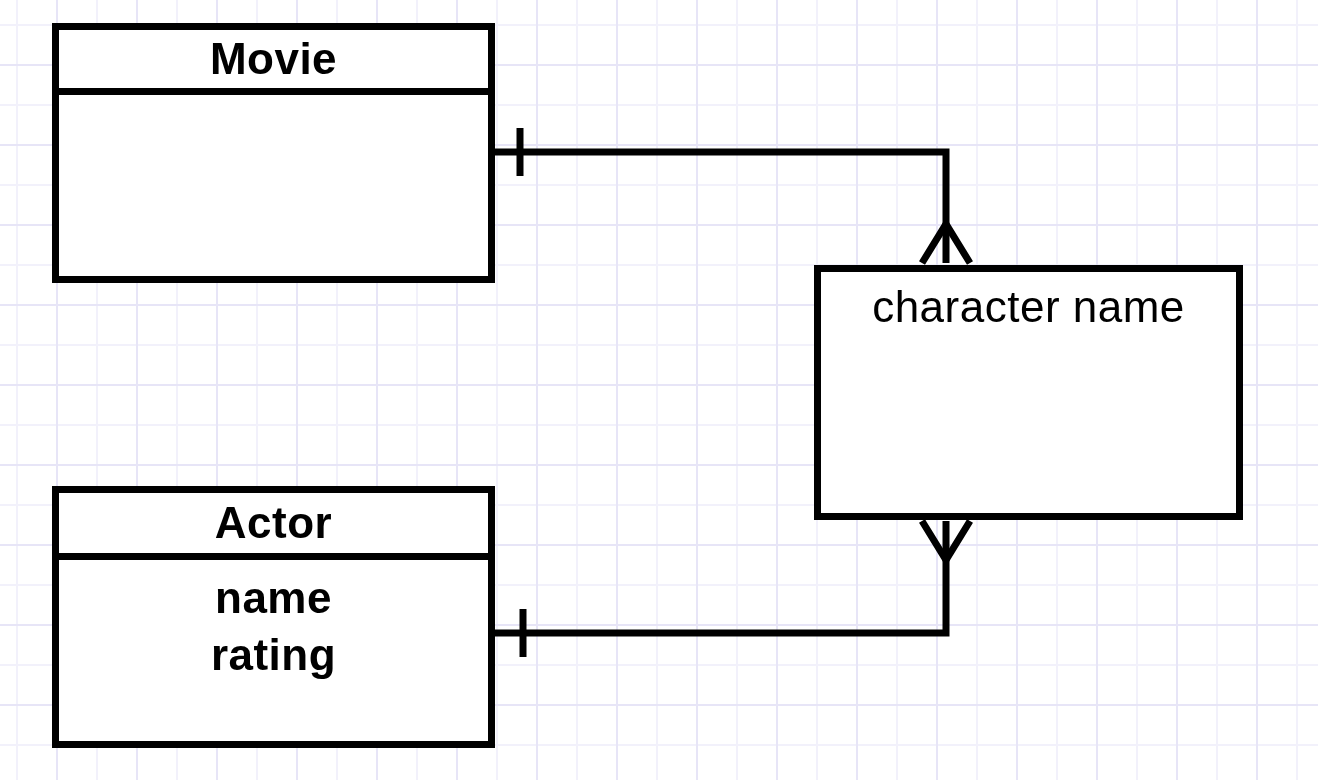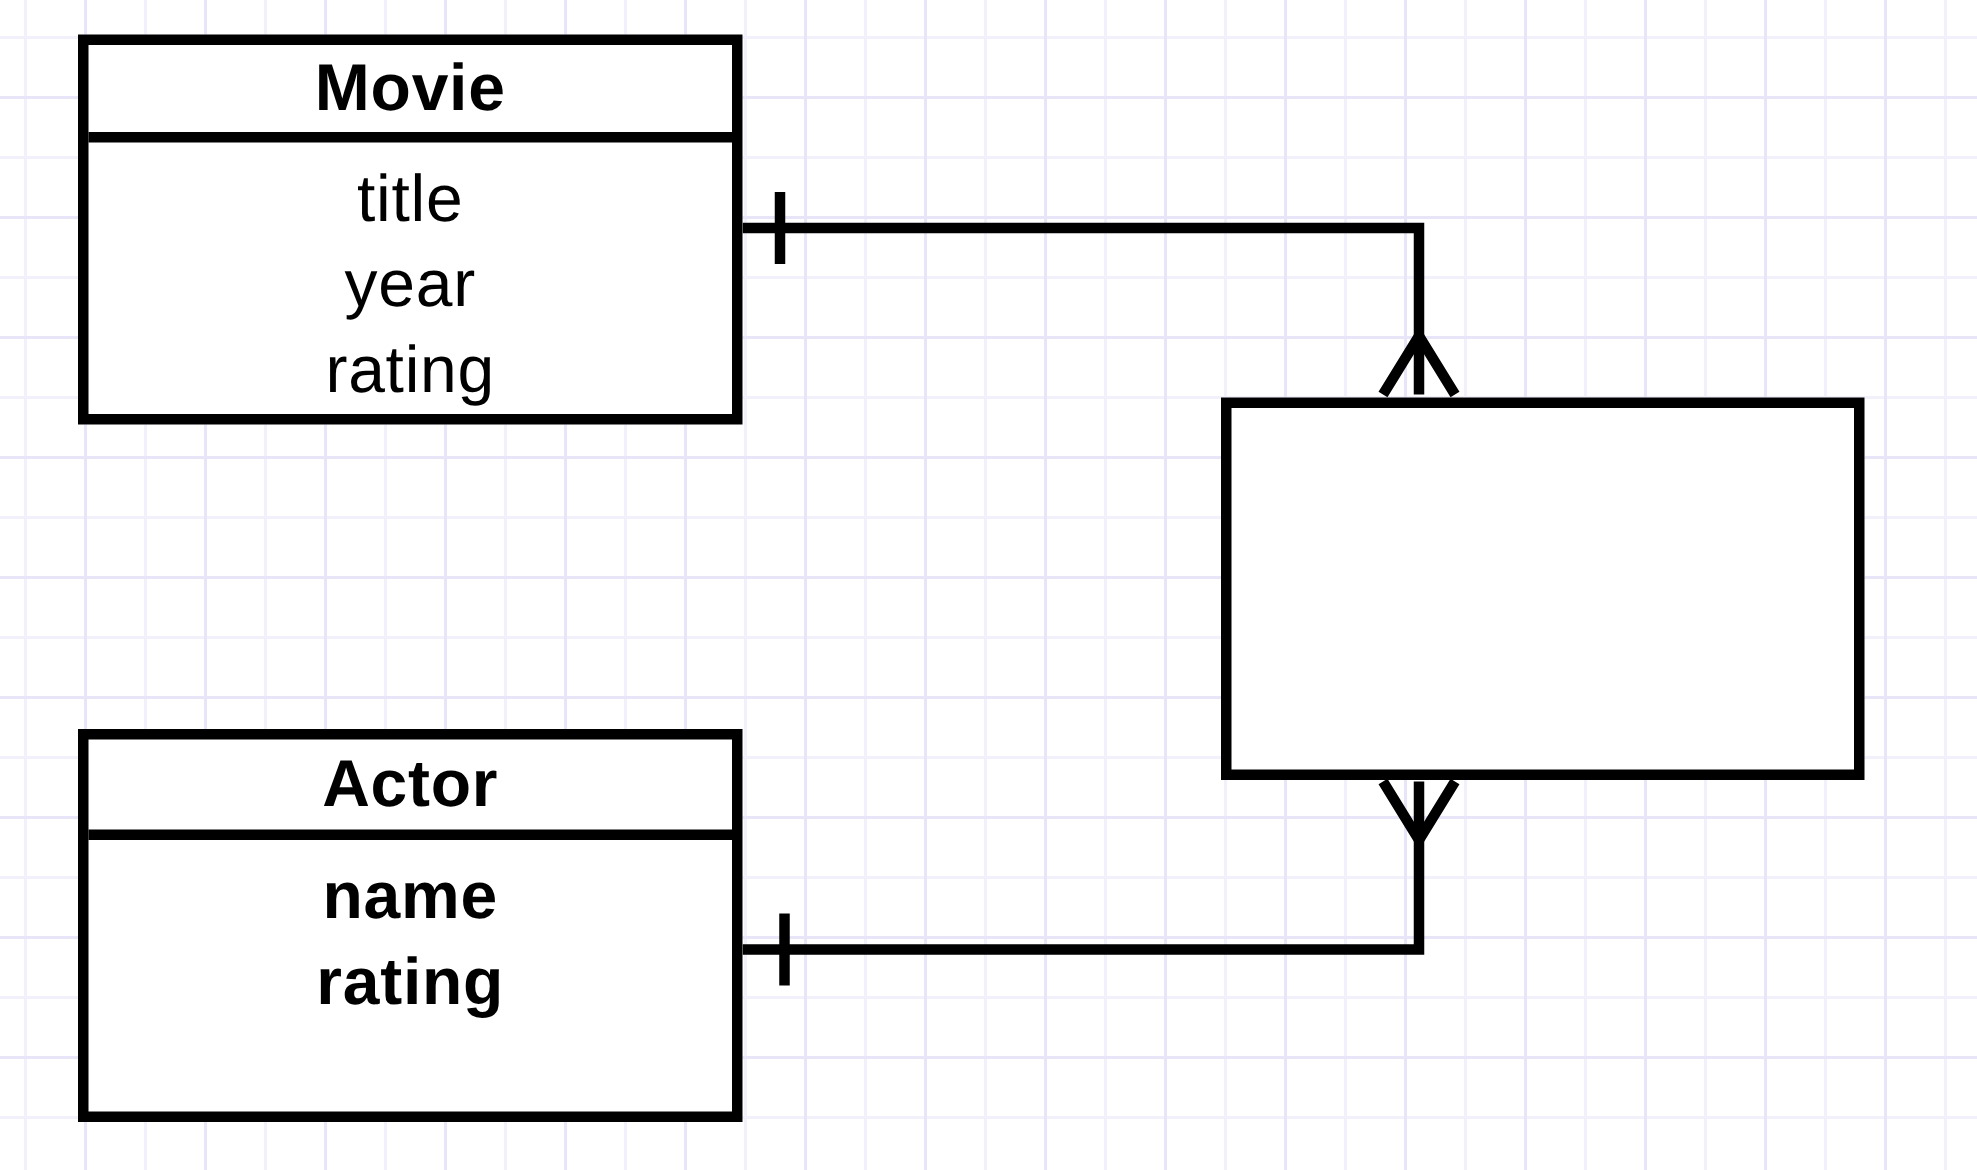--- a/index.html
+++ b/index.html
@@ -80,28 +80,26 @@
     </g>
     <g>
       <path d="M495 633 H946 V521" stroke="#000000"></path>
       <path d="M523 609 V657" stroke="#000000"></path>
       <path d="M922 521 L946 560 L970 521" stroke="#000000"></path>
     </g>
   </svg>
 
   <div class="entity entity-movie">
     <div class="entity-header">Movie</div>
-    <div class="entity-attrs">
-      <div>title</div>
-      <div>year</div>
-      <div>rating</div>
-    </div>
   </div>
 
   <div class="entity entity-role">
+    <div class="entity-attrs">
+      <div>character name</div>
+    </div>
   </div>
 
   <div class="entity entity-actor">
     <div class="entity-header">Actor</div>
     <div class="entity-attrs">
       <div>name</div>
       <div>rating</div>
     </div>
   </div>
 

